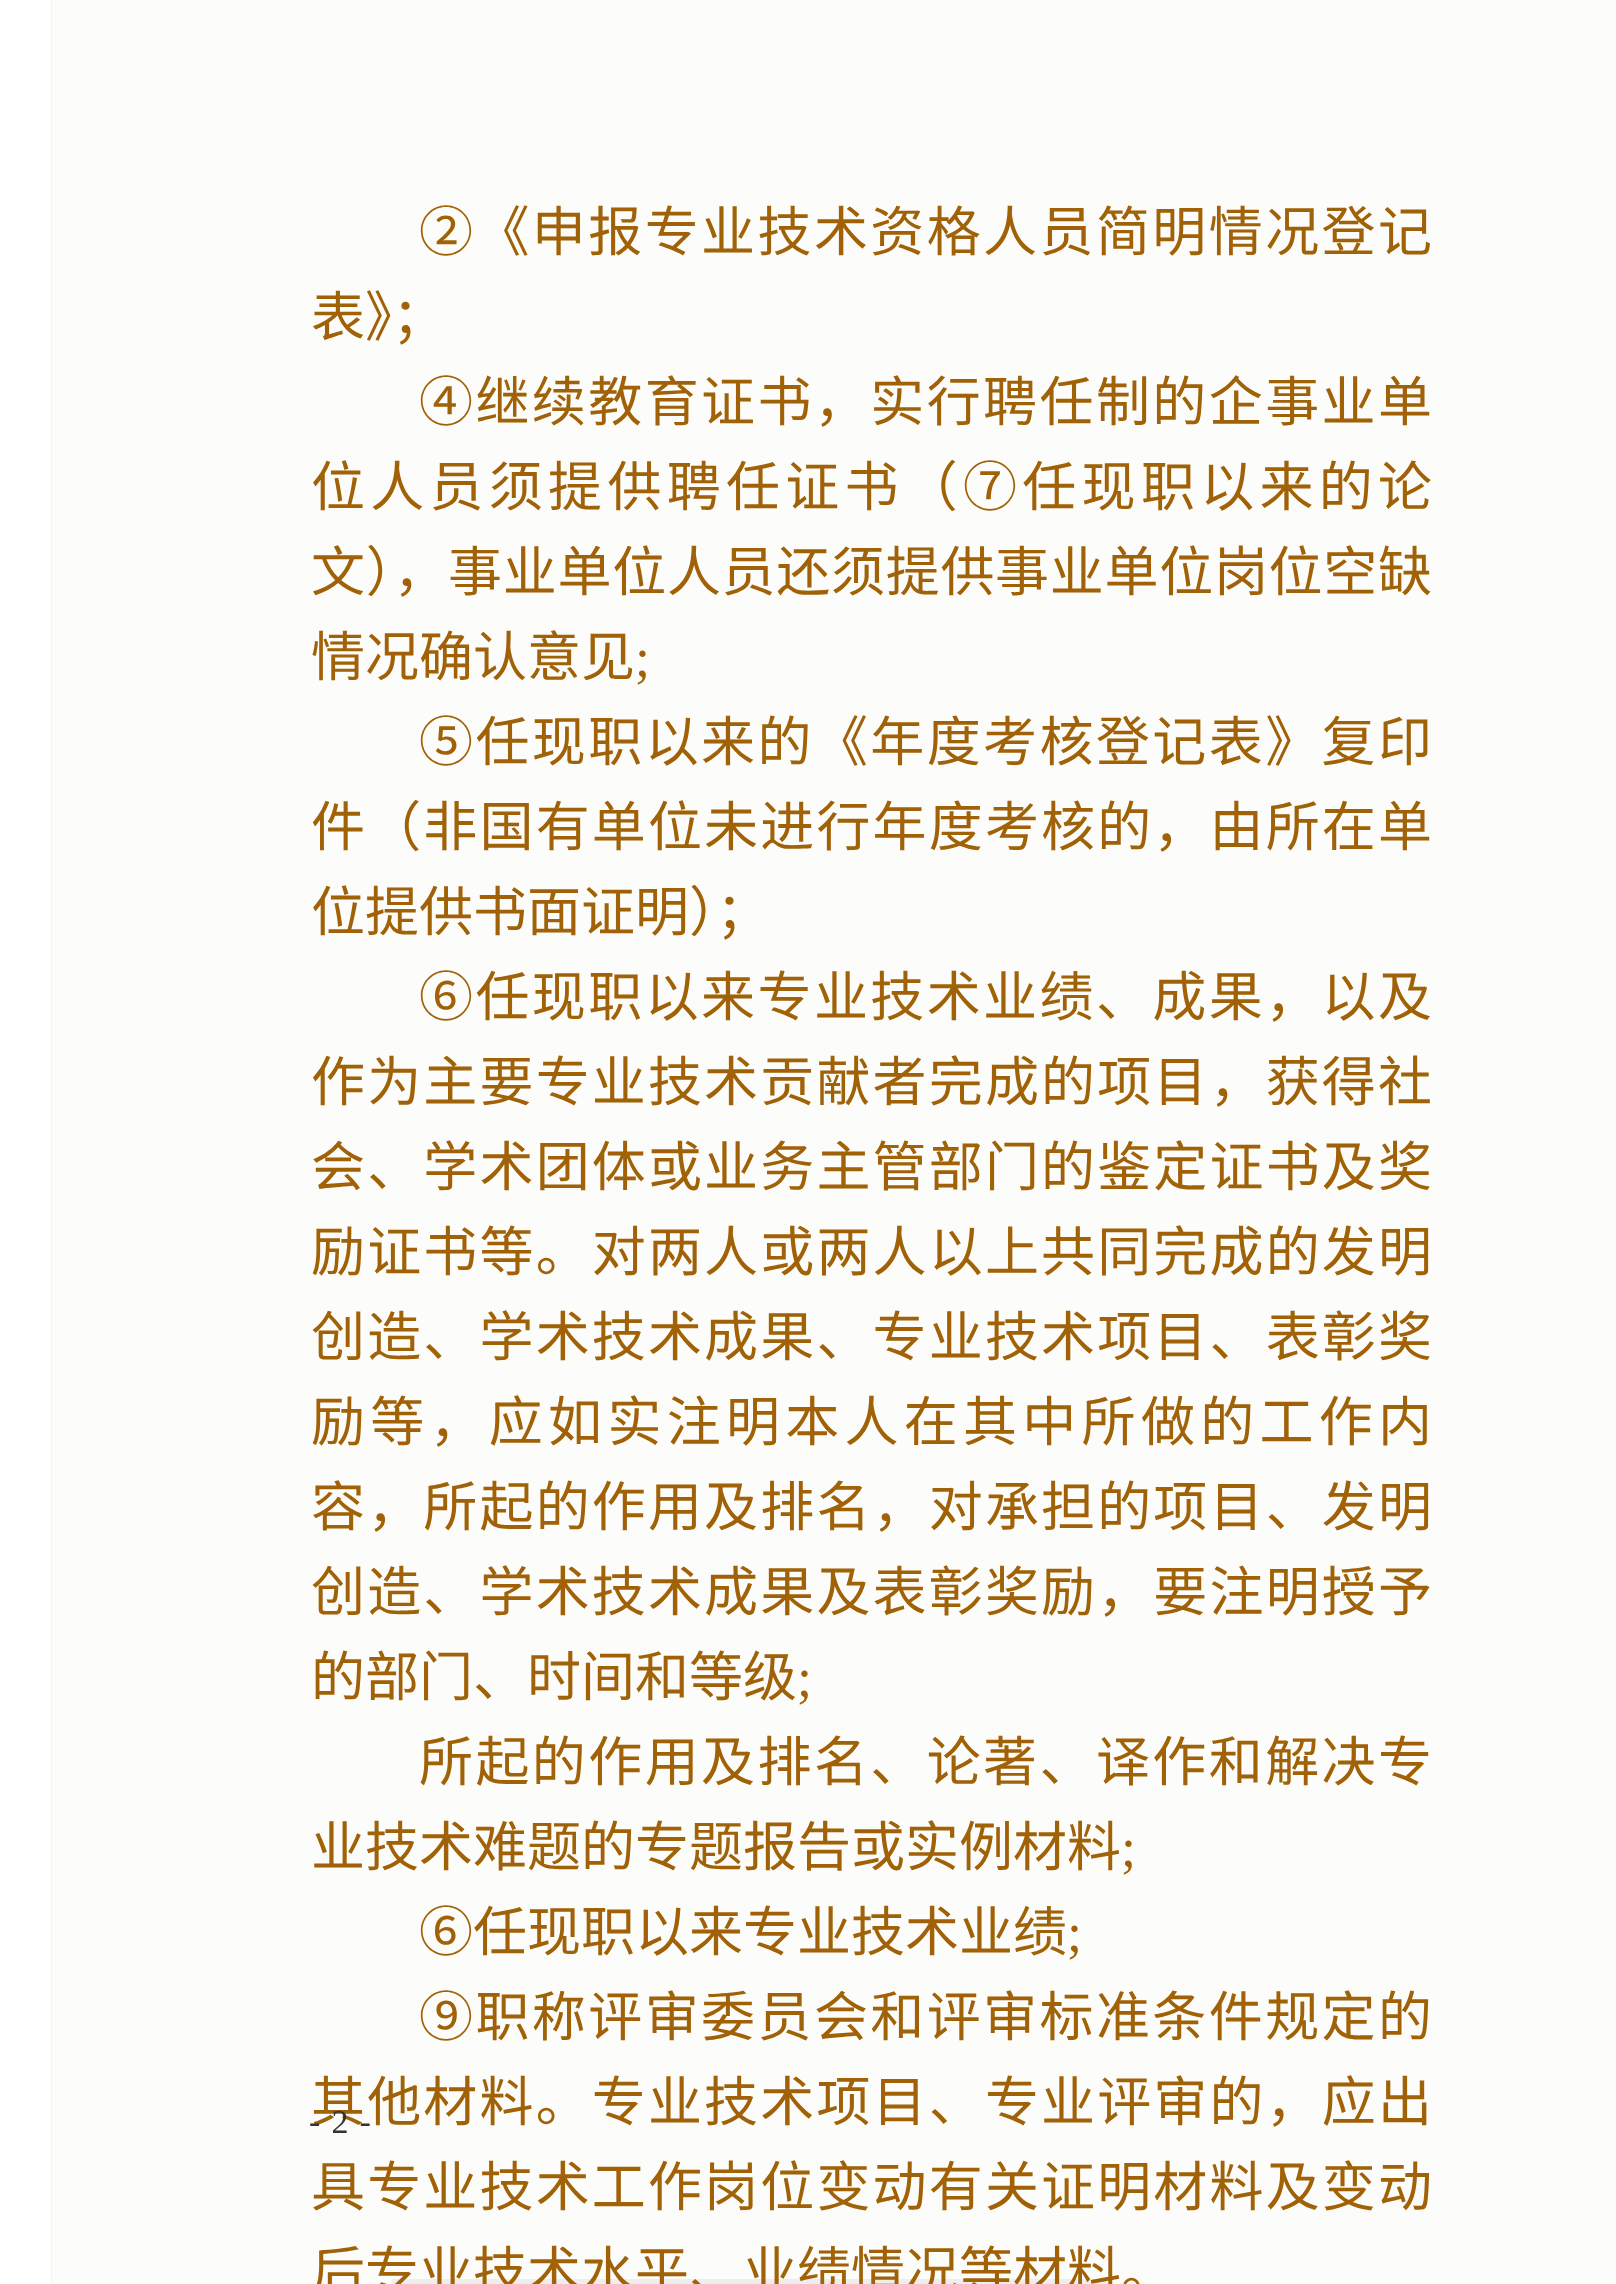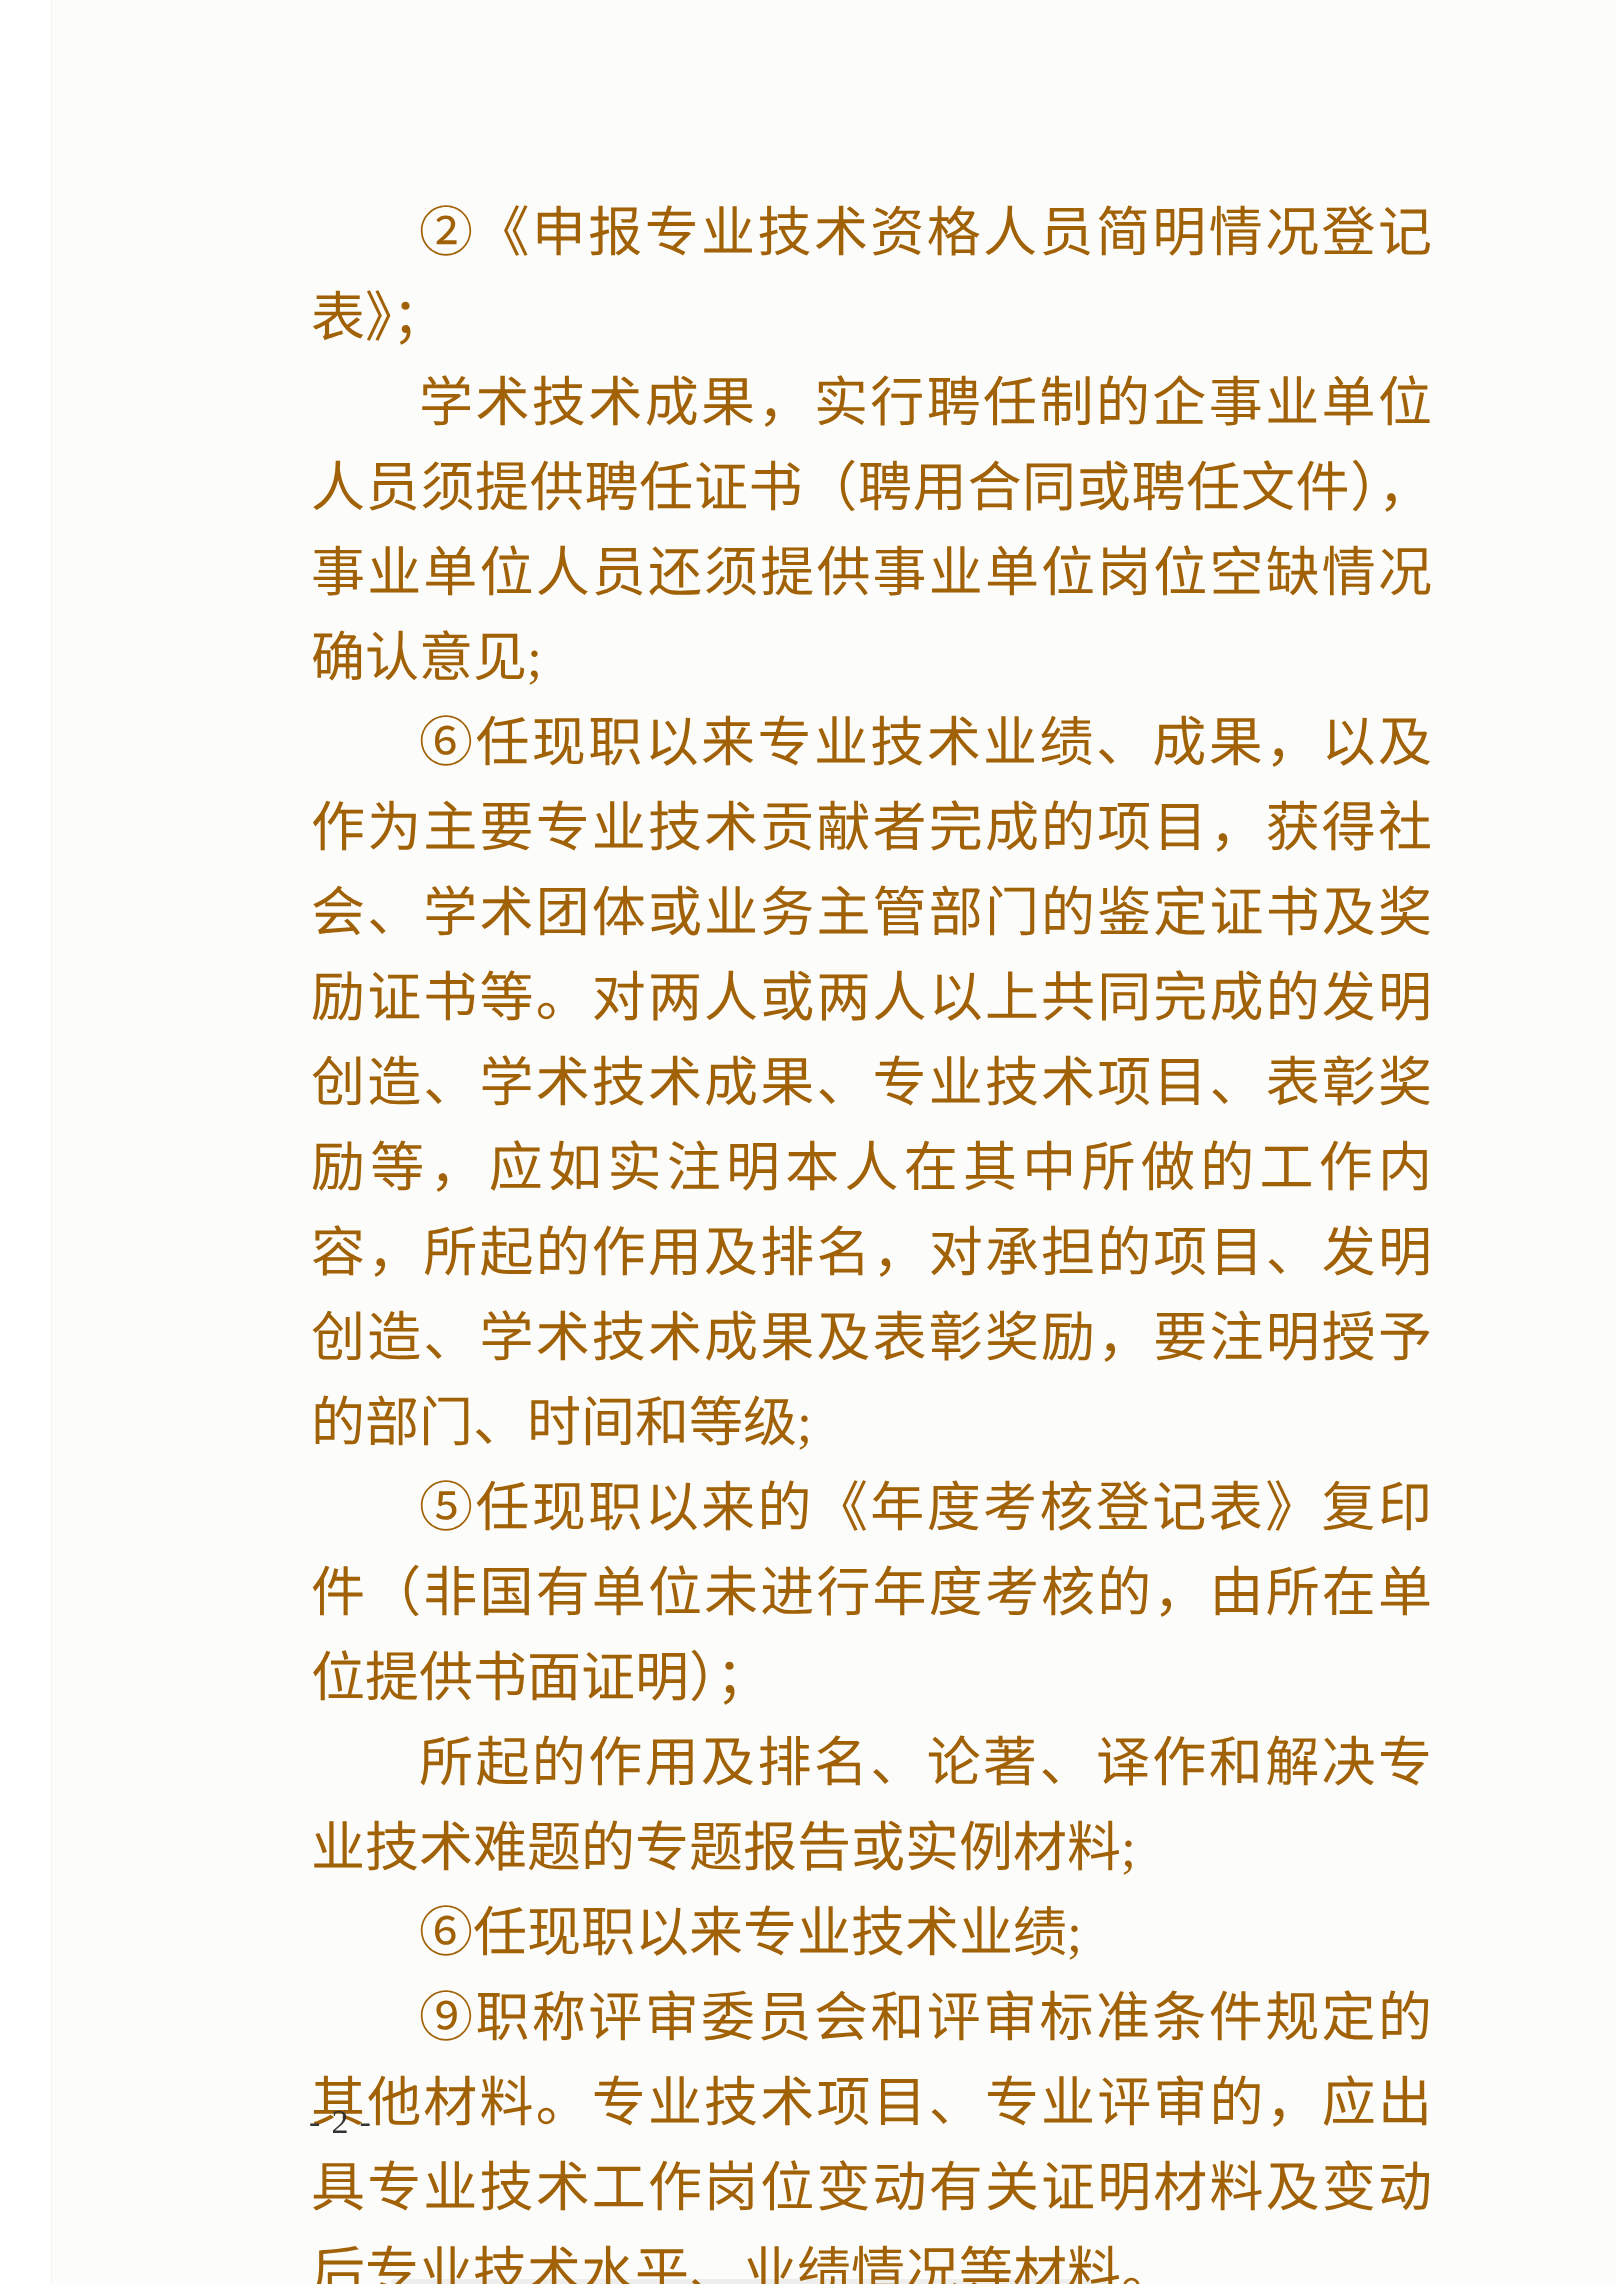--- a/index.html
+++ b/index.html
@@ -72,22 +72,22 @@
 </style>
 </head>
 <body>
 
 <div class="paper"></div>
 <div class="scan-strip"></div>
 <div class="scan-artifact-bottom"></div>
 
 <div class="text-block">
   <p>②《申报专业技术资格人员简明情况登记表》；</p>
-  <p>学术技术成果，实行聘任制的企事业单位人员须提供聘任证书（聘用合同或聘任文件），事业单位人员还须提供事业单位岗位空缺情况确认意见;</p>
+  <p>④继续教育证书，实行聘任制的企事业单位人员须提供聘任证书（⑦任现职以来的论文），事业单位人员还须提供事业单位岗位空缺情况确认意见;</p>
+  <p>⑤任现职以来的《年度考核登记表》复印件（非国有单位未进行年度考核的，由所在单位提供书面证明）；</p>
   <p>⑥任现职以来专业技术业绩、成果，以及作为主要专业技术贡献者完成的项目，获得社会、学术团体或业务主管部门的鉴定证书及奖励证书等。对两人或两人以上共同完成的发明创造、学术技术成果、专业技术项目、表彰奖励等，应如实注明本人在其中所做的工作内容，所起的作用及排名，对承担的项目、发明创造、学术技术成果及表彰奖励，要注明授予的部门、时间和等级;</p>
-  <p>⑤任现职以来的《年度考核登记表》复印件（非国有单位未进行年度考核的，由所在单位提供书面证明）；</p>
   <p>所起的作用及排名、论著、译作和解决专业技术难题的专题报告或实例材料;</p>
   <p>⑥任现职以来专业技术业绩;</p>
   <p>⑨职称评审委员会和评审标准条件规定的其他材料。专业技术项目、专业评审的，应出具专业技术工作岗位变动有关证明材料及变动后专业技术水平、业绩情况等材料。</p>
 </div>
 
 <div class="page-number">- 2 -</div>
 
 
 </body></html>

